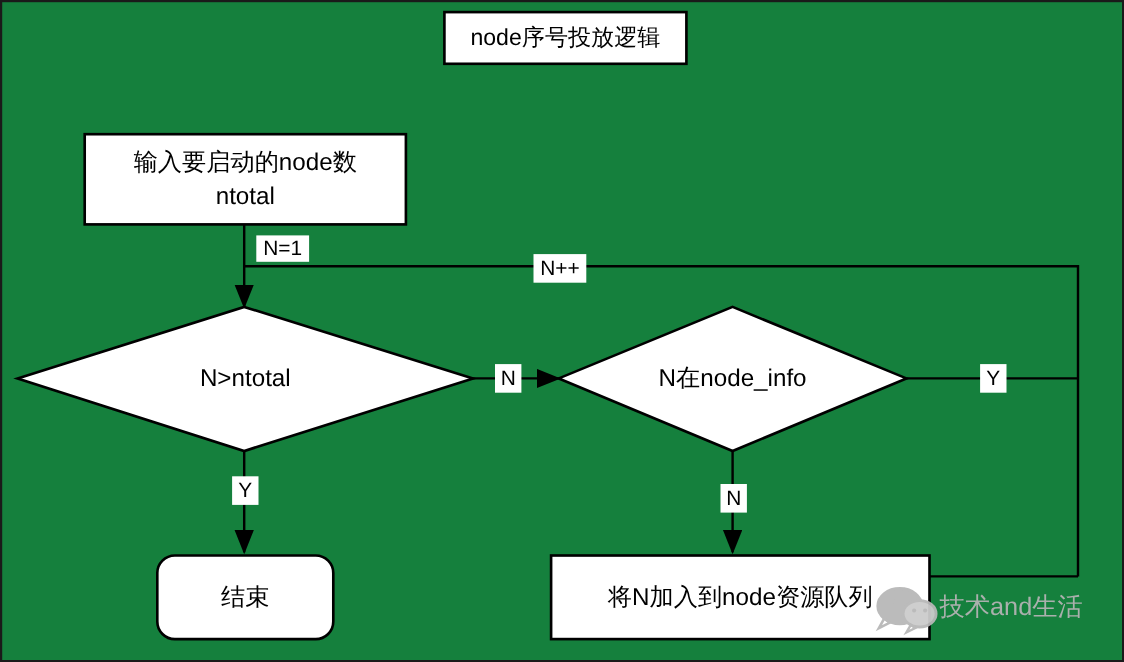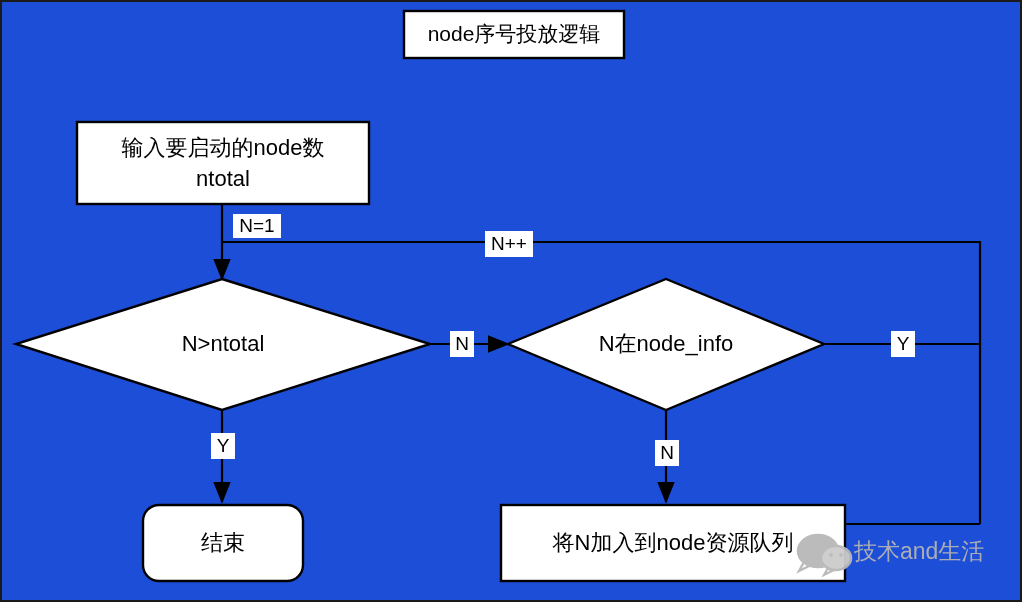--- a/index.html
+++ b/index.html
@@ -8,21 +8,21 @@
     padding: 0;
     background: #ffffff;
   }
   body {
     font-family: "Liberation Sans", "DejaVu Sans", sans-serif;
   }
   #canvas {
     position: relative;
     width: 1022px;
     height: 602px;
-    background: #1d4ed8;
+    background: #15803d;
     box-sizing: border-box;
     border: 2px solid #1a1a1a;
     overflow: hidden;
   }
   #diagram-svg {
     position: absolute;
     left: 0;
     top: 0;
     width: 1022px;
     height: 602px;

